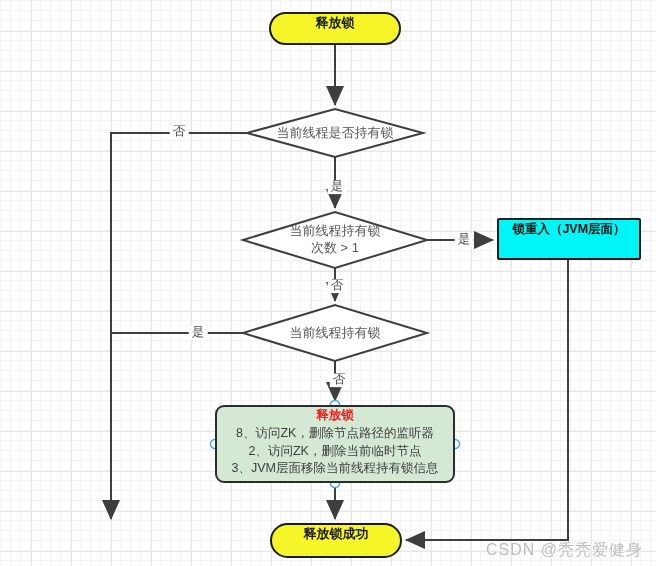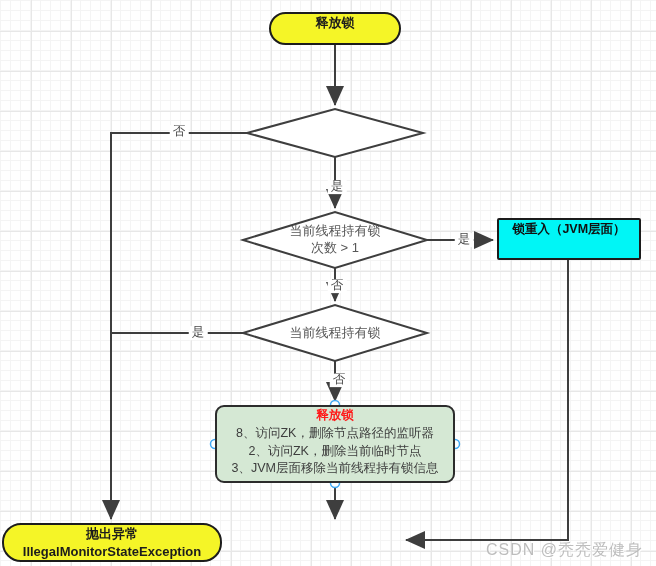--- a/index.html
+++ b/index.html
@@ -80,44 +80,46 @@
     <circle cx="335" cy="405" r="4.5" fill="#ffffff" stroke="#3FA9F5" stroke-width="1.5"></circle>
     <circle cx="335" cy="483" r="4.5" fill="#ffffff" stroke="#3FA9F5" stroke-width="1.5"></circle>
     <circle cx="215" cy="444" r="4.5" fill="#ffffff" stroke="#3FA9F5" stroke-width="1.5"></circle>
     <circle cx="455" cy="444" r="4.5" fill="#ffffff" stroke="#3FA9F5" stroke-width="1.5"></circle>
   </svg>
 
   <div class="node pill" id="start">
     <span>释放锁</span>
   </div>
 
+  <div class="dtext" style="left:335px;top:133px;">
+    <span>当前线程是否持有锁</span>
+  </div>
   <div class="dtext" style="left:335px;top:240px;">
     <div>当前线程持有锁</div>
     <div>次数 &gt; 1</div>
   </div>
   <div class="dtext" style="left:335px;top:333px;">
     <div>当前线程持有锁</div>
   </div>
 
   <div class="node" id="reentrant">
     <div>锁重入（JVM层面）</div>
   </div>
 
   <div class="node" id="release">
     <div class="title">释放锁</div>
     <div>8、访问ZK，删除节点路径的监听器</div>
     <div>2、访问ZK，删除当前临时节点</div>
     <div>3、JVM层面移除当前线程持有锁信息</div>
   </div>
 
-  <div class="node pill" id="exception">
-    <div>抛出异常</div>
-    <div>IllegalMonitorStateException</div>
+
+  <div class="node pill" id="success">
+    <span>释放锁成功</span>
   </div>
-
 
   <div class="elabel" style="left:179px;top:132px;">否</div>
   <div class="elabel" style="left:337px;top:187px;">是</div>
   <div class="elabel" style="left:464px;top:240px;">是</div>
   <div class="elabel" style="left:337px;top:286px;">否</div>
   <div class="elabel" style="left:198px;top:333px;">是</div>
   <div class="elabel" style="left:339px;top:380px;">否</div>
 
   <div class="watermark">CSDN @秃秃爱健身</div>
 </div>

